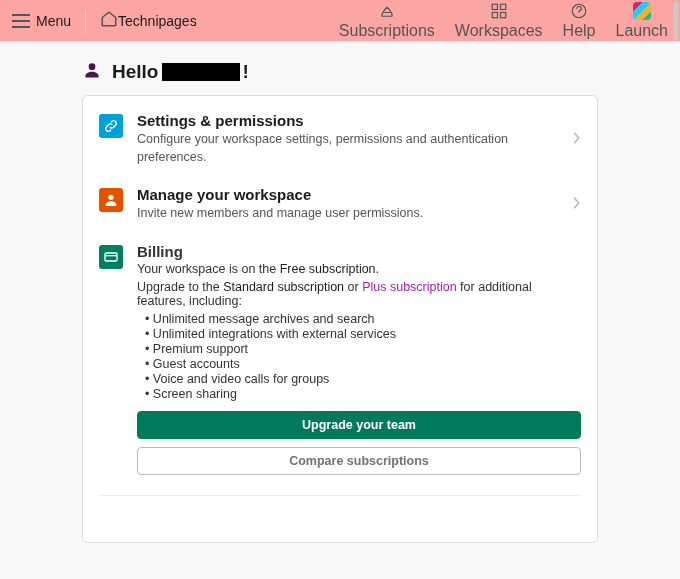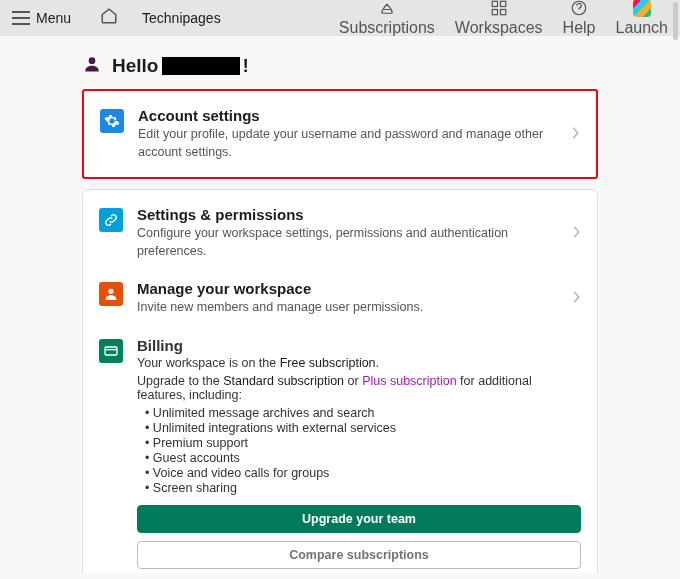--- a/index.html
+++ b/index.html
@@ -9,33 +9,33 @@
     font-size: 14px;
     color: #1d1c1d;
     width: 680px;
     height: 579px;
     overflow: hidden;
     position: relative;
   }
   .topbar {
     display: flex;
     align-items: center;
-    height: 36px;
-    background: #e5e5e5;
+    height: 42px;
+    background: #fca5a5;
     border-bottom: 1px solid #e5e5e5;
     padding: 0 12px;
     gap: 14px;
   }
   .menu-btn {
     display: flex; align-items: center; gap: 6px;
     cursor: pointer; font-weight: 500;
   }
   .menu-icon { display: inline-flex; }
   .sep { width: 1px; height: 24px; background: #e5e5e5; }
-  .home-btn { display: flex; align-items: center; gap: 24px; cursor: pointer; font-weight: 400; }
+  .home-btn { display: flex; align-items: center; gap: 0; cursor: pointer; font-weight: 400; }
   .spacer { flex: 1; }
   .nav-actions { display: flex; gap: 20px; align-items: flex-start; }
   .nav-item { display: flex; flex-direction: column; align-items: center; gap: 2px; cursor: pointer; }
   .nav-item .lbl { font-size: 16px; color: #555; }
   .nav-item svg, .nav-item .launch-icon { color: #555; }
   .launch-icon {
     width: 18px; height: 18px; border-radius: 4px;
     background: linear-gradient(135deg,#E01E5A 0 25%,#36C5F0 25% 50%,#ECB22E 50% 75%,#2EB67D 75% 100%);
     position: relative;
   }
@@ -178,38 +178,20 @@
             <path d="M4 20c0-4 4-6 8-6s8 2 8 6v1H4v-1z"></path>
           </svg>
       </span>
       <h1>
         <span>Hello</span>
         <span class="redact"></span>
         <span>!</span>
       </h1>
     </div>
 
-    <div class="card hl-card">
-      <div class="row" style="padding:0;">
-        <div class="iconbox" style="background:#1e88e5">
-          <svg width="16" height="16" viewBox="0 0 24 24" fill="#fff">
-              <path d="M12 8a4 4 0 1 0 0 8 4 4 0 0 0 0-8zm9 4a7 7 0 0 1-.1 1.2l2.1 1.6-2 3.4-2.5-1a7 7 0 0 1-2 1.2l-.4 2.6h-4l-.4-2.6a7 7 0 0 1-2-1.2l-2.5 1-2-3.4 2.1-1.6A7 7 0 0 1 3 12c0-.4 0-.8.1-1.2L1 9.2l2-3.4 2.5 1a7 7 0 0 1 2-1.2L7.9 3h4l.4 2.6a7 7 0 0 1 2 1.2l2.5-1 2 3.4-2.1 1.6c.1.4.1.8.1 1.2z"></path>
-            </svg>
-        </div>
-        <div class="content">
-          <h3>Account settings</h3>
-          <div class="desc">Edit your profile, update your username and password and manage other account settings.</div>
-        </div>
-        <span class="chev">
-          <svg width="10" height="14" viewBox="0 0 10 16" fill="none" stroke="#bbb" stroke-width="2">
-              <path d="M3 2l5 6-5 6"></path>
-            </svg>
-        </span>
-      </div>
-    </div>
 
     <div class="card section-card">
 
       <div class="row">
         <div class="iconbox" style="background:#00a0dc">
           <svg width="16" height="16" viewBox="0 0 24 24" fill="#fff">
               <path d="M10 14a4 4 0 0 0 5.7 0l3-3a4 4 0 0 0-5.7-5.7l-1 1M14 10a4 4 0 0 0-5.7 0l-3 3a4 4 0 0 0 5.7 5.7l1-1" stroke="#fff" stroke-width="2" fill="none"></path>
             </svg>
         </div>
         <div class="content">

